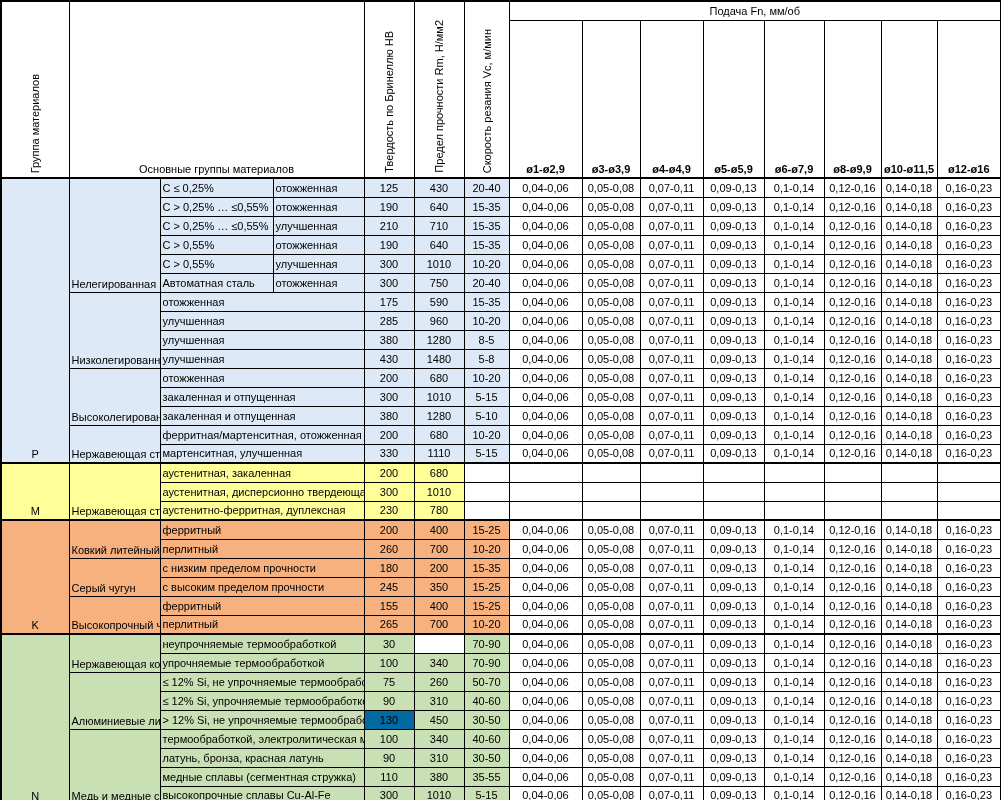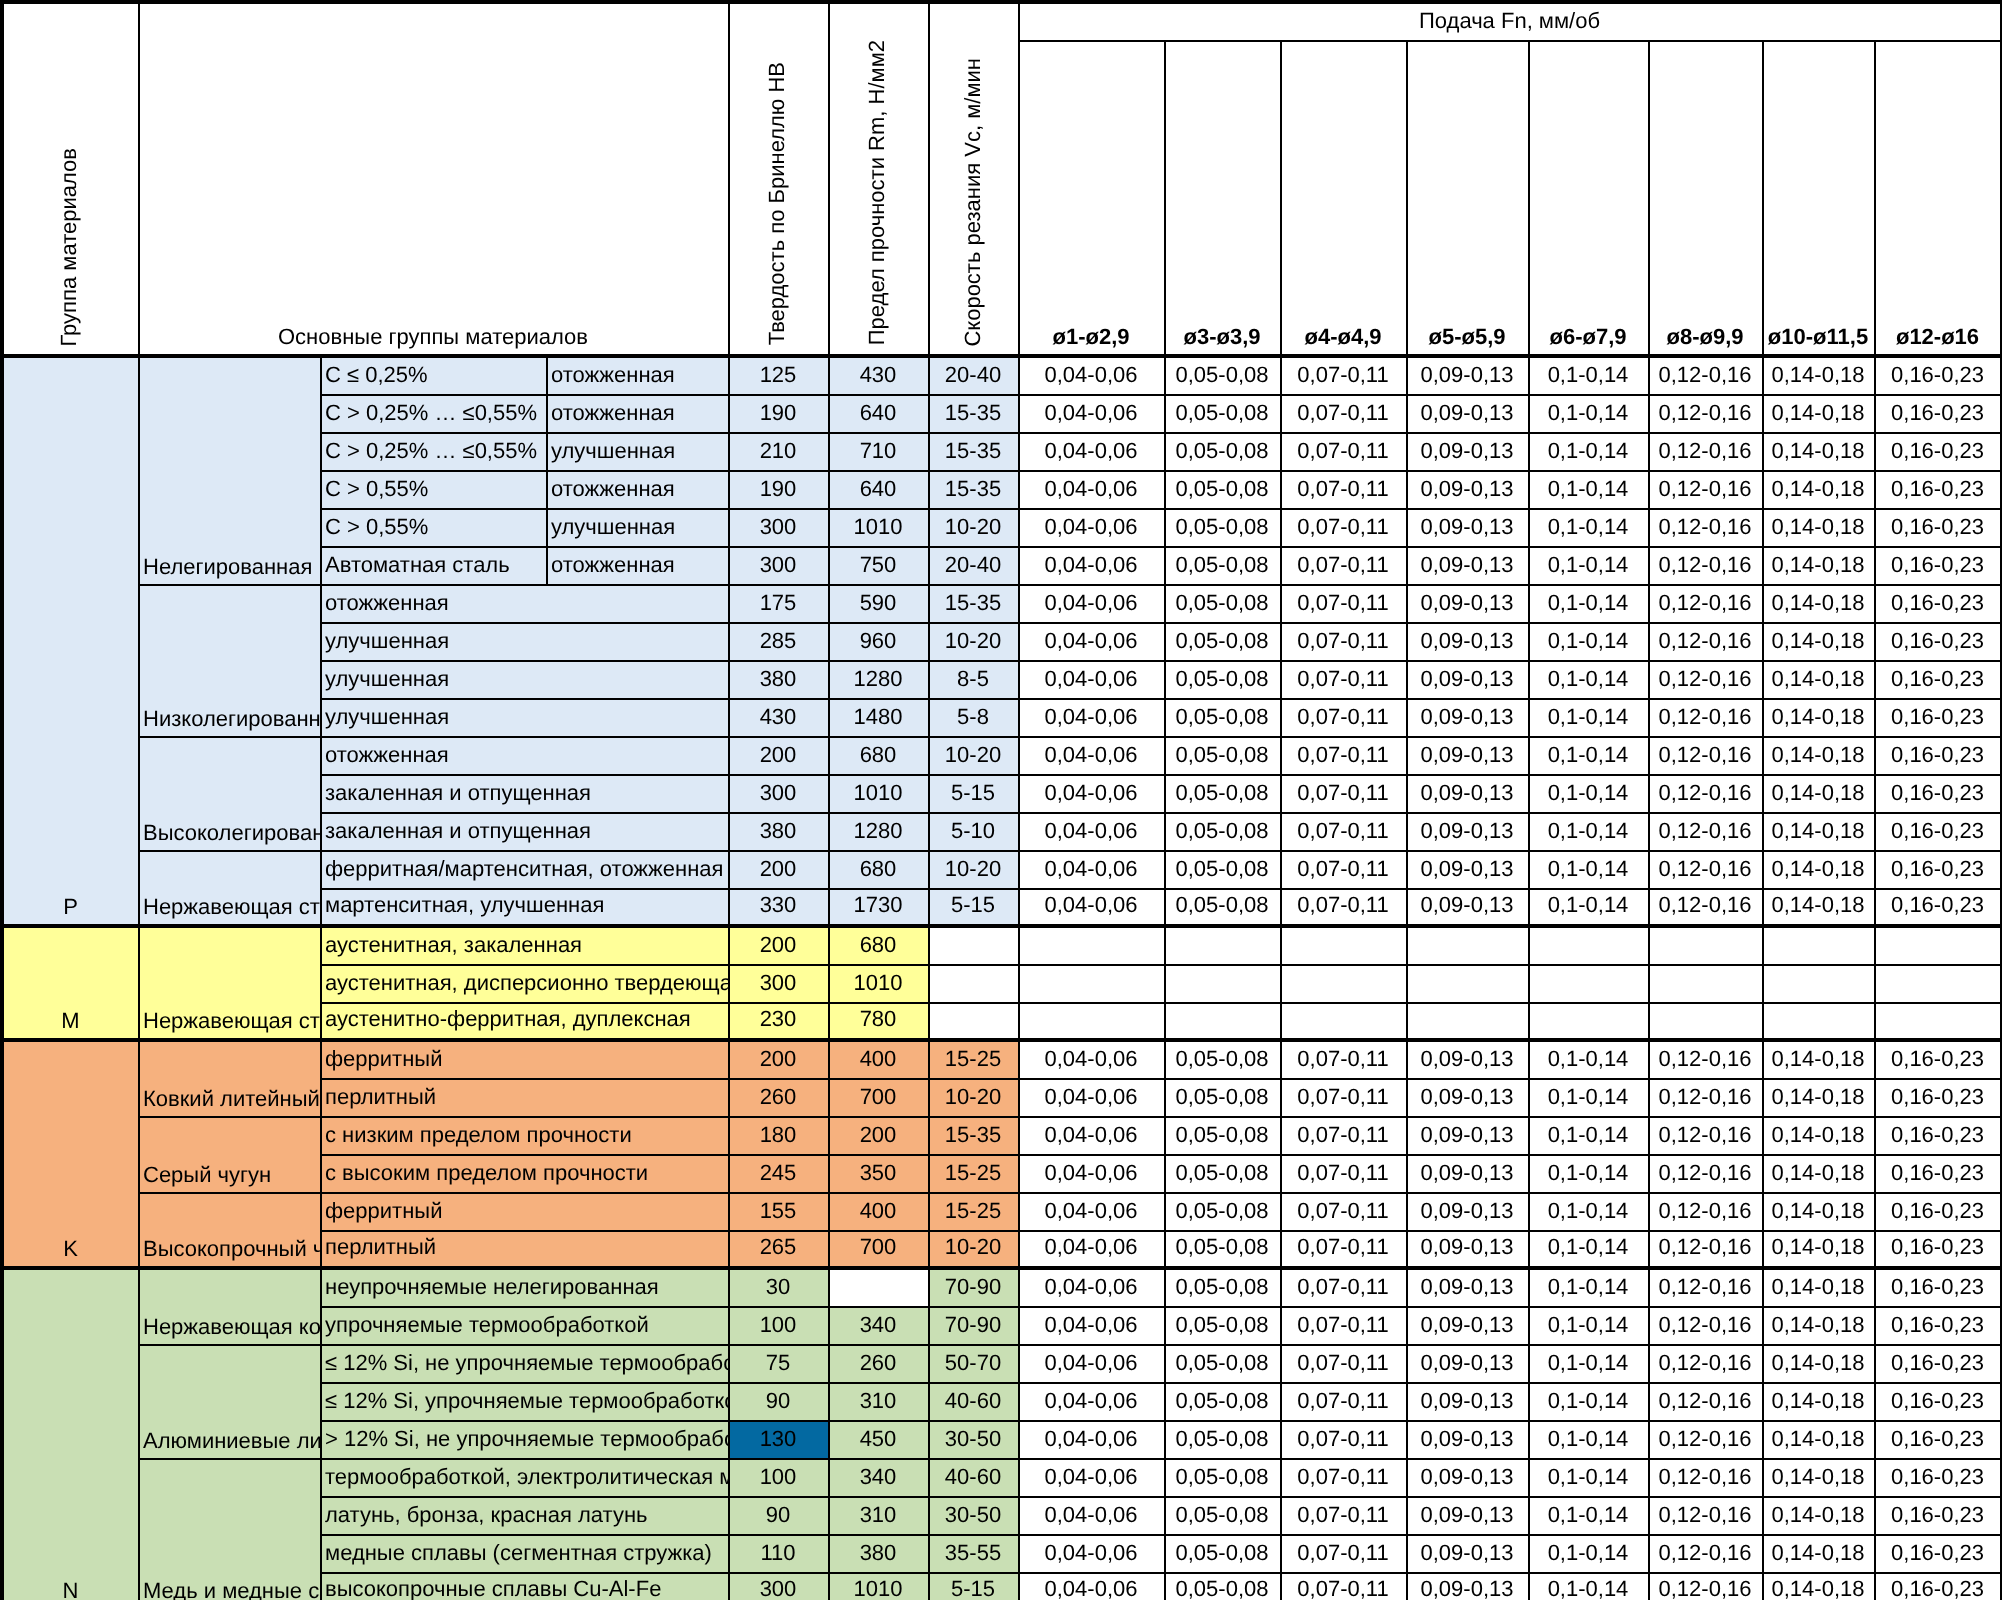--- a/index.html
+++ b/index.html
@@ -296,21 +296,21 @@
         <td class="feed" style="background: rgb(255, 255, 255);">0,07-0,11</td>
         <td class="feed" style="background: rgb(255, 255, 255);">0,09-0,13</td>
         <td class="feed" style="background: rgb(255, 255, 255);">0,1-0,14</td>
         <td class="feed" style="background: rgb(255, 255, 255);">0,12-0,16</td>
         <td class="feed" style="background: rgb(255, 255, 255);">0,14-0,18</td>
         <td class="feed" style="background: rgb(255, 255, 255);">0,16-0,23</td>
       </tr>
       <tr>
         <td class="mat" colspan="2" style="background: rgb(221, 233, 246);">мартенситная, улучшенная</td>
         <td class="num" style="background: rgb(221, 233, 246);">330</td>
-        <td class="num" style="background: rgb(221, 233, 246);">1730</td>
+        <td class="num" style="background: rgb(221, 233, 246);">1110</td>
         <td class="num" style="background: rgb(221, 233, 246);">5-15</td>
         <td class="feed" style="background: rgb(255, 255, 255);">0,04-0,06</td>
         <td class="feed" style="background: rgb(255, 255, 255);">0,05-0,08</td>
         <td class="feed" style="background: rgb(255, 255, 255);">0,07-0,11</td>
         <td class="feed" style="background: rgb(255, 255, 255);">0,09-0,13</td>
         <td class="feed" style="background: rgb(255, 255, 255);">0,1-0,14</td>
         <td class="feed" style="background: rgb(255, 255, 255);">0,12-0,16</td>
         <td class="feed" style="background: rgb(255, 255, 255);">0,14-0,18</td>
         <td class="feed" style="background: rgb(255, 255, 255);">0,16-0,23</td>
       </tr>
@@ -442,21 +442,21 @@
         <td class="feed" style="background: rgb(255, 255, 255);">0,07-0,11</td>
         <td class="feed" style="background: rgb(255, 255, 255);">0,09-0,13</td>
         <td class="feed" style="background: rgb(255, 255, 255);">0,1-0,14</td>
         <td class="feed" style="background: rgb(255, 255, 255);">0,12-0,16</td>
         <td class="feed" style="background: rgb(255, 255, 255);">0,14-0,18</td>
         <td class="feed" style="background: rgb(255, 255, 255);">0,16-0,23</td>
       </tr>
       <tr>
         <td class="letter sec-top" rowspan="9" style="background: rgb(201, 223, 180);">N</td>
         <td class="grp sec-top" rowspan="2" style="background: rgb(201, 223, 180);">Нержавеющая ко</td>
-        <td class="mat sec-top" colspan="2" style="background: rgb(201, 223, 180);">неупрочняемые нелегированная</td>
+        <td class="mat sec-top" colspan="2" style="background: rgb(201, 223, 180);">неупрочняемые термообработкой</td>
         <td class="num sec-top" style="background: rgb(201, 223, 180);">30</td>
         <td class="num sec-top" style="background: rgb(255, 255, 255);"></td>
         <td class="num sec-top" style="background: rgb(201, 223, 180);">70-90</td>
         <td class="feed sec-top" style="background: rgb(255, 255, 255);">0,04-0,06</td>
         <td class="feed sec-top" style="background: rgb(255, 255, 255);">0,05-0,08</td>
         <td class="feed sec-top" style="background: rgb(255, 255, 255);">0,07-0,11</td>
         <td class="feed sec-top" style="background: rgb(255, 255, 255);">0,09-0,13</td>
         <td class="feed sec-top" style="background: rgb(255, 255, 255);">0,1-0,14</td>
         <td class="feed sec-top" style="background: rgb(255, 255, 255);">0,12-0,16</td>
         <td class="feed sec-top" style="background: rgb(255, 255, 255);">0,14-0,18</td>

